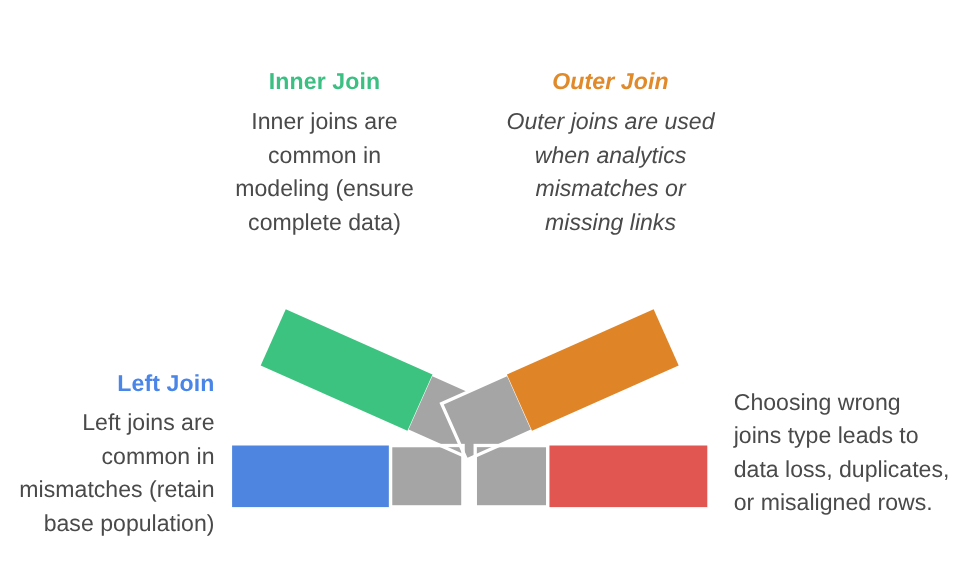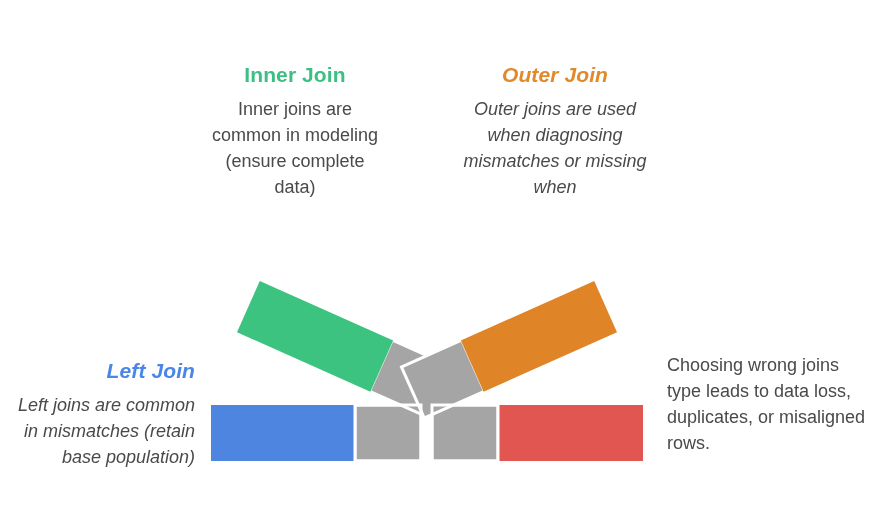--- a/index.html
+++ b/index.html
@@ -26,21 +26,21 @@
     position: absolute;
   }
   .block-title {
     font-size: 21px;
     font-weight: bold;
     line-height: 1.2;
     margin: 0 0 9px 0;
     letter-spacing: 0.1px;
   }
   .block-body {
-    font-size: 18px;
+    font-size: 21px;
     font-weight: normal;
     line-height: 1.45;
     color: #4a4a4a;
     margin: 0;
   }
 
   .block.center-align { text-align: center; }
   .block.right-align  { text-align: right; }
   .block.left-align   { text-align: left; }
 
@@ -50,23 +50,22 @@
     width: 180px;
   }
   #block-outer {
     left: 455px;
     top: 22px;
     width: 200px;
     font-style: italic;
   }
   #block-left {
     left: 10px;
-    top: 318px;
+    top: 296px;
     width: 185px;
-    font-style: italic;
   }
   #block-right {
     left: 667px;
     top: 312px;
     width: 200px;
   }
 
   
   #diagram {
     position: absolute;
@@ -114,21 +113,21 @@
     </svg>
   </div>
 
   <div class="block center-align" id="block-inner">
     <div class="block-title" style="color: rgb(59, 191, 130);">Inner Join</div>
     <div class="block-body">Inner joins are common in modeling (ensure complete data)</div>
   </div>
 
   <div class="block center-align" id="block-outer">
     <div class="block-title" style="color: rgb(224, 138, 43);">Outer Join</div>
-    <div class="block-body">Outer joins are used when diagnosing mismatches or missing when</div>
+    <div class="block-body">Outer joins are used when analytics mismatches or missing links</div>
   </div>
 
   <div class="block right-align" id="block-left">
     <div class="block-title" style="color: rgb(74, 133, 232);">Left Join</div>
     <div class="block-body">Left joins are common in mismatches (retain base population)</div>
   </div>
 
   <div class="block left-align" id="block-right">
     <div class="block-body">Choosing wrong joins type leads to data loss, duplicates, or misaligned rows.</div>
   </div>

